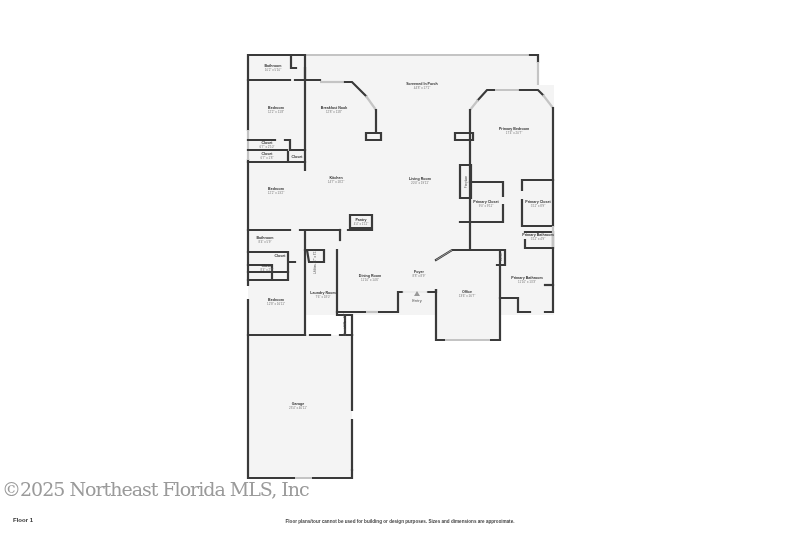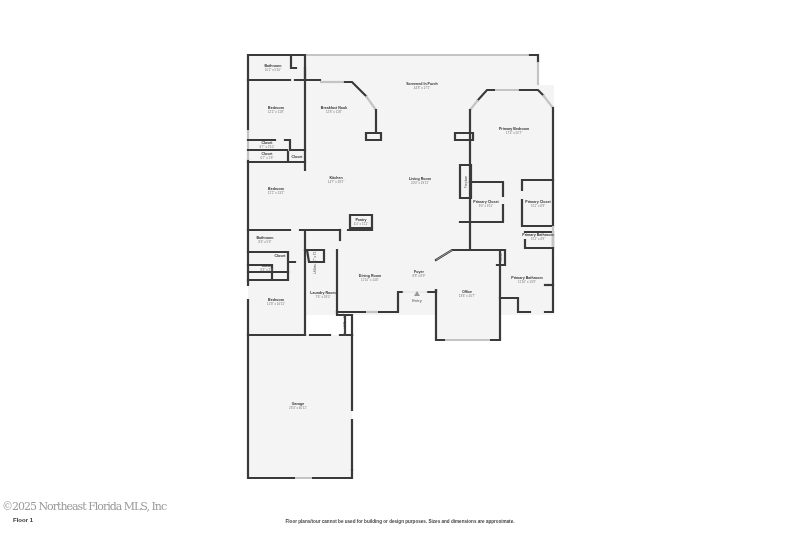--- a/index.html
+++ b/index.html
@@ -6,21 +6,21 @@
   body { width:800px; height:533px; position:relative; overflow:hidden; font-family:"Liberation Sans", sans-serif; }
   .plan { position:absolute; left:0; top:0; width:800px; height:533px; }
   .room-fill { fill:#f4f4f4; }
   .wall { stroke:#3a3a3a; stroke-width:2.2; fill:none; stroke-linecap:square; }
   .win { stroke:#c4c4c4; stroke-width:2.2; fill:none; }
   .thin { stroke:#d8d8d8; stroke-width:0.6; fill:none; }
   .lbl { position:absolute; text-align:center; color:#444; font-size:3.6px; line-height:4.2px; white-space:nowrap; transform:translate(-50%,-50%); }
   .lbl .n { display:block; font-weight:bold; color:#333; }
   .lbl .d { display:block; color:#777; font-size:3px; }
   .vlbl { position:absolute; font-size:3px; color:#555; transform:translate(-50%,-50%) rotate(-90deg); white-space:nowrap; }
-  .watermark { position:absolute; left:2px; top:500px; font-size:11px; color:#9a9a9a; letter-spacing:-1px; font-family:"DejaVu Serif", serif; }
+  .watermark { position:absolute; left:2px; top:478px; font-size:19px; color:#9a9a9a; letter-spacing:-1px; font-family:"DejaVu Serif", serif; }
   .floor { position:absolute; left:13px; top:517px; font-size:6px; font-weight:bold; color:#333; }
   .disclaimer { position:absolute; left:400px; top:519px; transform:translateX(-50%); font-size:4.6px; font-weight:bold; color:#444; white-space:nowrap; }
   .entry { position:absolute; left:417px; top:300px; font-size:4px; color:#555; transform:translate(-50%,-50%); }
   .tri { position:absolute; left:414px; top:291px; width:0; height:0; border-left:3px solid transparent; border-right:3px solid transparent; border-bottom:5px solid #999; }
 </style>
 </head>
 <body>
 
 <svg class="plan" viewBox="0 0 800 533" width="800" height="533">
 

